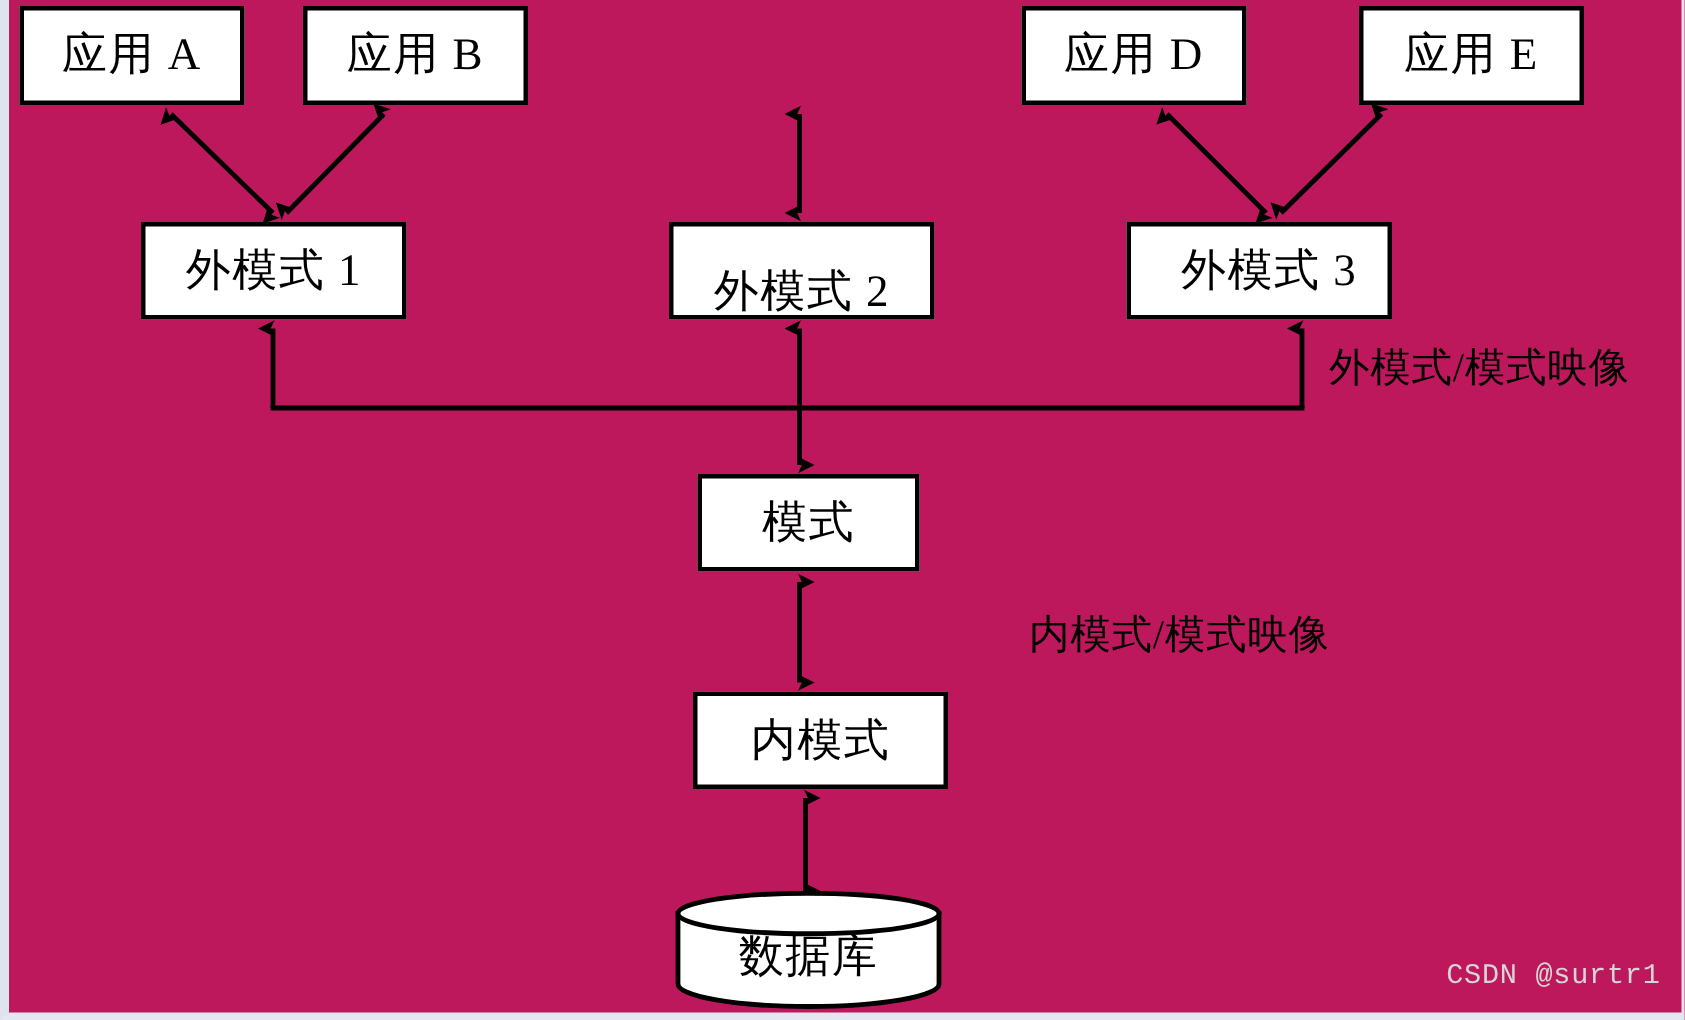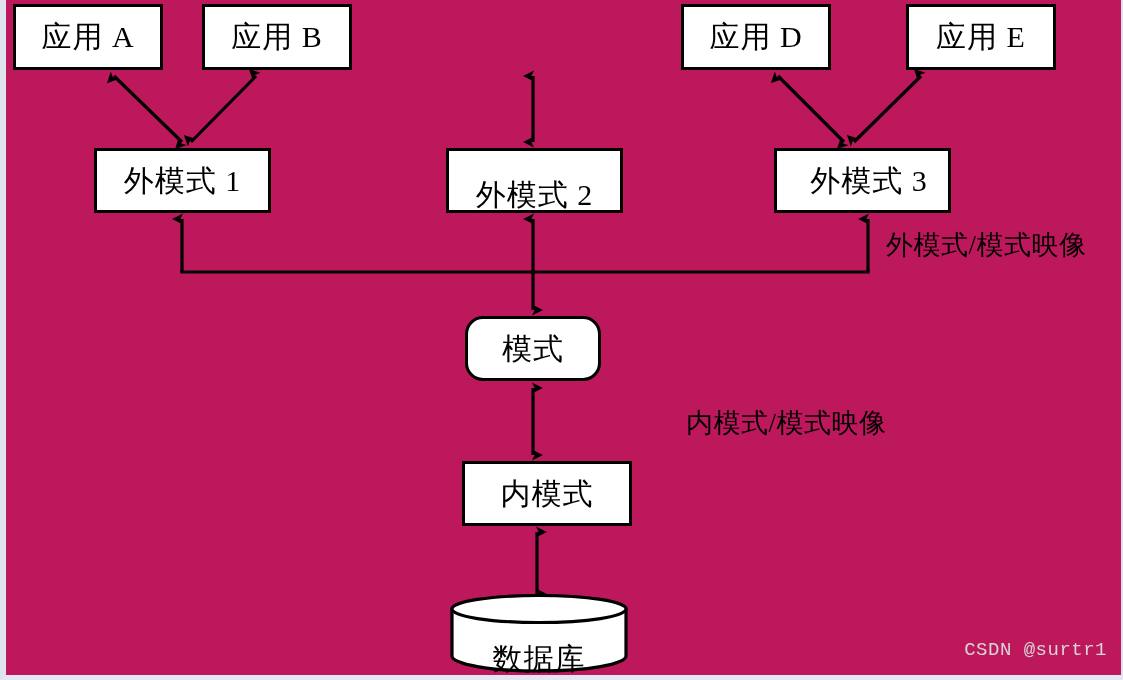--- a/index.html
+++ b/index.html
@@ -51,24 +51,23 @@
     width: 150px;
     height: 66px;
     font-size: 30px;
   }
   .ext-box {
     width: 177px;
     height: 65px;
     font-size: 30px;
   }
   .mid-box {
-    width: 136px;
+    width: 148px;
     height: 65px;
     font-size: 30px;
-    border-radius: 18px;
   }
   .inner-box {
     width: 170px;
     height: 65px;
     font-size: 30px;
   }
   .map-label {
     position: absolute;
     font-size: 27px;
     color: #000000;
@@ -84,21 +83,20 @@
   }
   .db-text {
     position: absolute;
     left: 443px;
     top: 617px;
     width: 180px;
     text-align: center;
     font-size: 30px;
     color: #000000;
     letter-spacing: 1px;
-    margin-top: 22px;
   }
   .watermark {
     position: absolute;
     right: 14px;
     bottom: 14px;
     font-family: Liberation Mono, monospace;
     font-size: 19px;
     color: #d6d6d6;
     letter-spacing: 0.5px;
     white-space: nowrap;
@@ -159,21 +157,21 @@
   <div class="node-box app-box" style="left:900px; top:4px;">
     <span class="node-label">应用 E</span>
   </div>
 
   <div class="node-box ext-box" style="left:88px; top:148px;">
     <span class="node-label">外模式 1</span>
   </div>
   <div class="node-box ext-box" style="left:440px; top:148px;align-items:flex-end;">
     <span class="node-label">外模式 2</span>
   </div>
-  <div class="node-box ext-box" style="left:768px; top:148px;padding-left:13px;">
+  <div class="node-box ext-box" style="left:745px; top:148px;padding-left:13px;">
     <span class="node-label">外模式 3</span>
   </div>
 
   <div class="map-label" style="left:880px; top:227px;">外模式/模式映像</div>
 
   <div class="node-box mid-box" style="left:459px; top:316px;">
     <span class="node-label">模式</span>
   </div>
 
   <div class="map-label" style="left:680px; top:405px;">内模式/模式映像</div>

